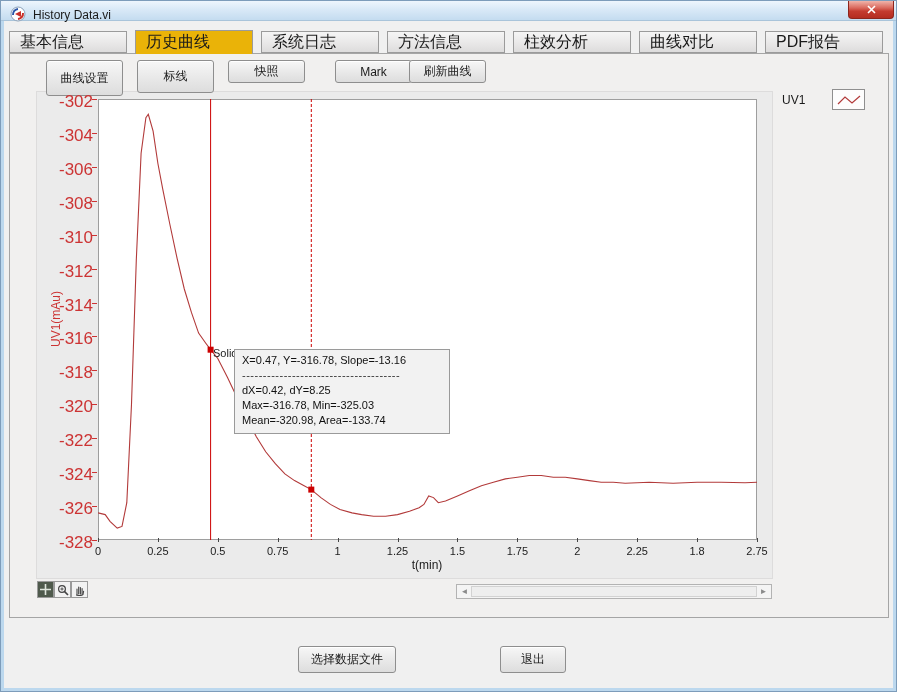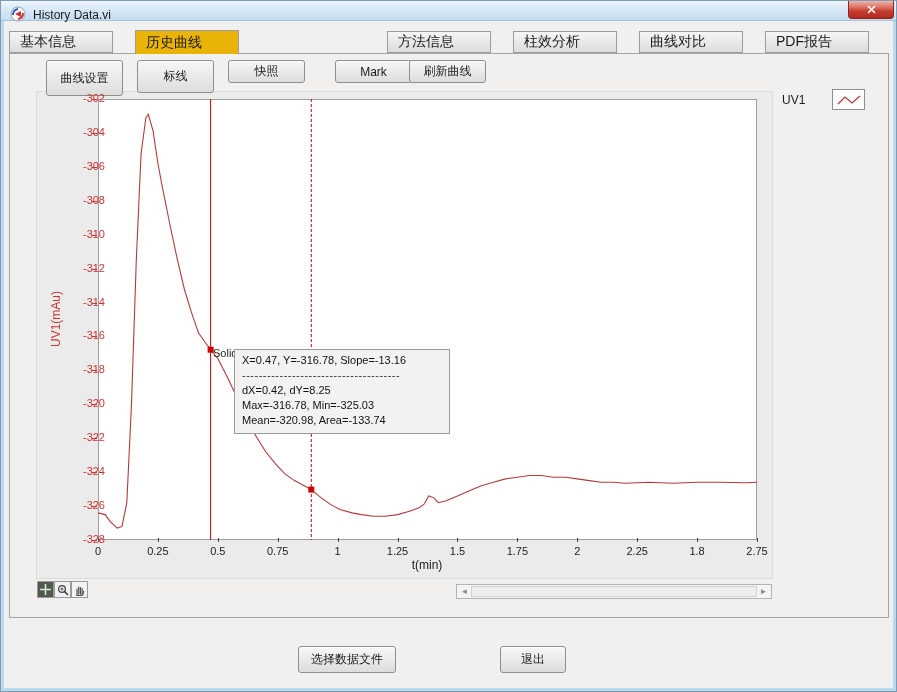--- a/index.html
+++ b/index.html
@@ -18,23 +18,23 @@
   }
   .titlebar-icon{position:absolute;left:9px;top:5px;width:16px;height:16px;}
   .title-text{position:absolute;left:32px;top:7px;font-size:12px;color:#1a1a1a;white-space:nowrap;}
   .close-btn{
     position:absolute;right:4px;top:0;width:46px;height:18px;
     background:linear-gradient(180deg,#f0b4aa 0%,#da6a5e 40%,#c43b2f 60%,#b42c20 100%);
     border:1px solid #8d251c;border-top:none;border-radius:0 0 4px 4px;
     display:flex;align-items:center;justify-content:center;cursor:pointer;
   }
   .tab{
-    position:absolute;top:30px;height:22px;width:104px;
+    position:absolute;top:30px;height:22px;width:118px;
     background:linear-gradient(180deg,#f5f5f5 0%,#e9e8e8 55%,#dddcdc 100%);
-    border:1px solid #9b9b9b;font-size:14px;color:#1a1a1a;
+    border:1px solid #9b9b9b;font-size:16px;color:#1a1a1a;
     display:flex;align-items:center;padding-left:10px;cursor:pointer;
   }
   .tab.active{
     top:29px;height:24px;background:#eab308;border-bottom:none;z-index:3;
   }
   .page{
     position:absolute;left:8px;top:52px;width:880px;height:565px;
     border:1px solid #a5a5a5;background:#f1f0ef;z-index:1;
   }
   .btn{
@@ -46,21 +46,21 @@
   }
   .chart-bg{
     position:absolute;left:35px;top:90px;width:737px;height:488px;
     background:#ebebeb;border:1px solid #dddcdc;z-index:2;
   }
   .plot{
     position:absolute;left:97px;top:98px;width:659px;height:441px;
     background:#ffffff;border:1px solid #9e9e9e;z-index:3;
   }
   #curve-svg{position:absolute;left:97px;top:98px;width:659px;height:441px;z-index:4;}
-  .ytick{position:absolute;left:52px;width:52px;text-align:right;font-size:11px;color:#cc3333;z-index:4;}
+  .ytick{position:absolute;left:40px;width:52px;text-align:right;font-size:17px;color:#cc3333;z-index:4;}
   .ytickmark{position:absolute;width:5px;height:1px;background:#cc3333;z-index:4;}
   .xtick{position:absolute;width:44px;text-align:center;font-size:11px;color:#1c1c1c;z-index:4;}
   .xtickmark{position:absolute;width:1px;height:4px;background:#444444;z-index:4;}
   .ylabel{
     position:absolute;left:55px;top:318px;transform:translate(-50%,-50%) rotate(-90deg);
     font-size:12px;color:#cc3333;white-space:nowrap;z-index:4;
   }
   .xlabel{position:absolute;left:426px;top:557px;transform:translateX(-50%);font-size:12px;color:#1c1c1c;z-index:4;}
   .legend-label{position:absolute;left:781px;top:92px;font-size:12px;color:#1a1a1a;z-index:4;}
   .legend-box{
@@ -109,20 +109,23 @@
         <path d="M1 1 L8 8 M8 1 L1 8" stroke="#ffffff" stroke-width="1.6"></path>
       </svg>
     </div>
   </div>
 
   <div class="tab" style="left:8px">
       <span>基本信息</span>
     </div>
   <div class="tab active" style="left:134px">
       <span>历史曲线</span>
+    </div>
+  <div class="tab" style="left:260px">
+      <span>系统日志</span>
     </div>
   <div class="tab" style="left:386px">
       <span>方法信息</span>
     </div>
   <div class="tab" style="left:512px">
       <span>柱效分析</span>
     </div>
   <div class="tab" style="left:638px">
       <span>曲线对比</span>
     </div>

